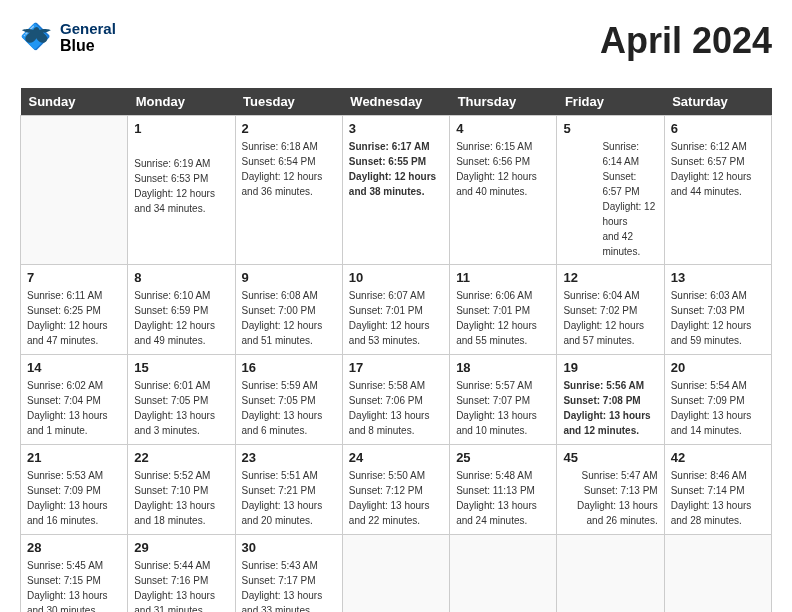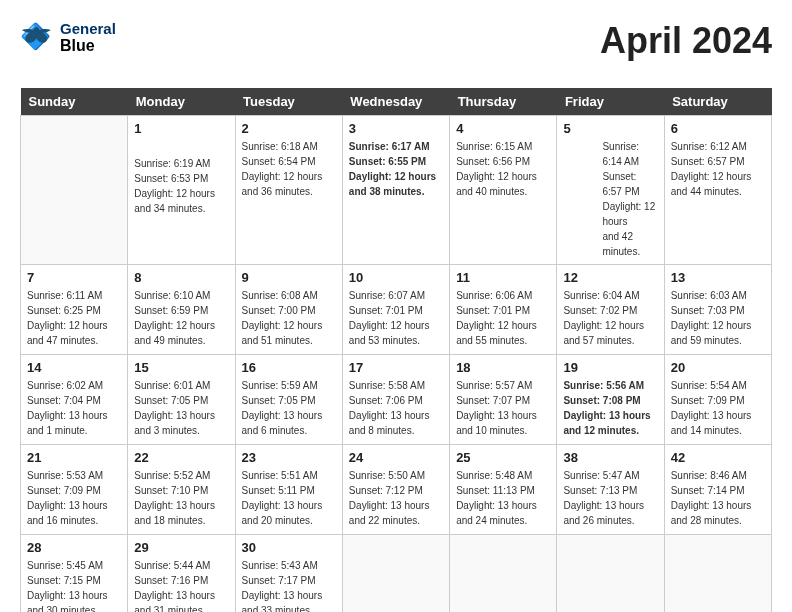--- a/index.html
+++ b/index.html
@@ -263,41 +263,41 @@
         <td>
           <div class="day-num">22</div>
           <div class="day-info" style="white-space: pre-line;">Sunrise: 5:52 AM
 Sunset: 7:10 PM
 Daylight: 13 hours
 and 18 minutes.</div>
         </td>
         <td>
           <div class="day-num">23</div>
           <div class="day-info" style="white-space: pre-line;">Sunrise: 5:51 AM
-Sunset: 5:11 PM
+Sunset: 7:21 PM
 Daylight: 13 hours
 and 20 minutes.</div>
         </td>
         <td>
           <div class="day-num">24</div>
           <div class="day-info" style="white-space: pre-line;">Sunrise: 5:50 AM
 Sunset: 7:12 PM
 Daylight: 13 hours
 and 22 minutes.</div>
         </td>
         <td>
           <div class="day-num">25</div>
           <div class="day-info" style="white-space: pre-line;">Sunrise: 5:48 AM
 Sunset: 11:13 PM
 Daylight: 13 hours
 and 24 minutes.</div>
         </td>
         <td>
-          <div class="day-num">38</div>
-          <div class="day-info" style="white-space: pre-line;">Sunrise: 5:47 AM
+          <div class="day-num">45</div>
+          <div class="day-info" style="white-space: pre-line; text-align: right;">Sunrise: 5:47 AM
 Sunset: 7:13 PM
 Daylight: 13 hours
 and 26 minutes.</div>
         </td>
         <td>
           <div class="day-num">42</div>
           <div class="day-info" style="white-space: pre-line;">Sunrise: 8:46 AM
 Sunset: 7:14 PM
 Daylight: 13 hours
 and 28 minutes.</div>

